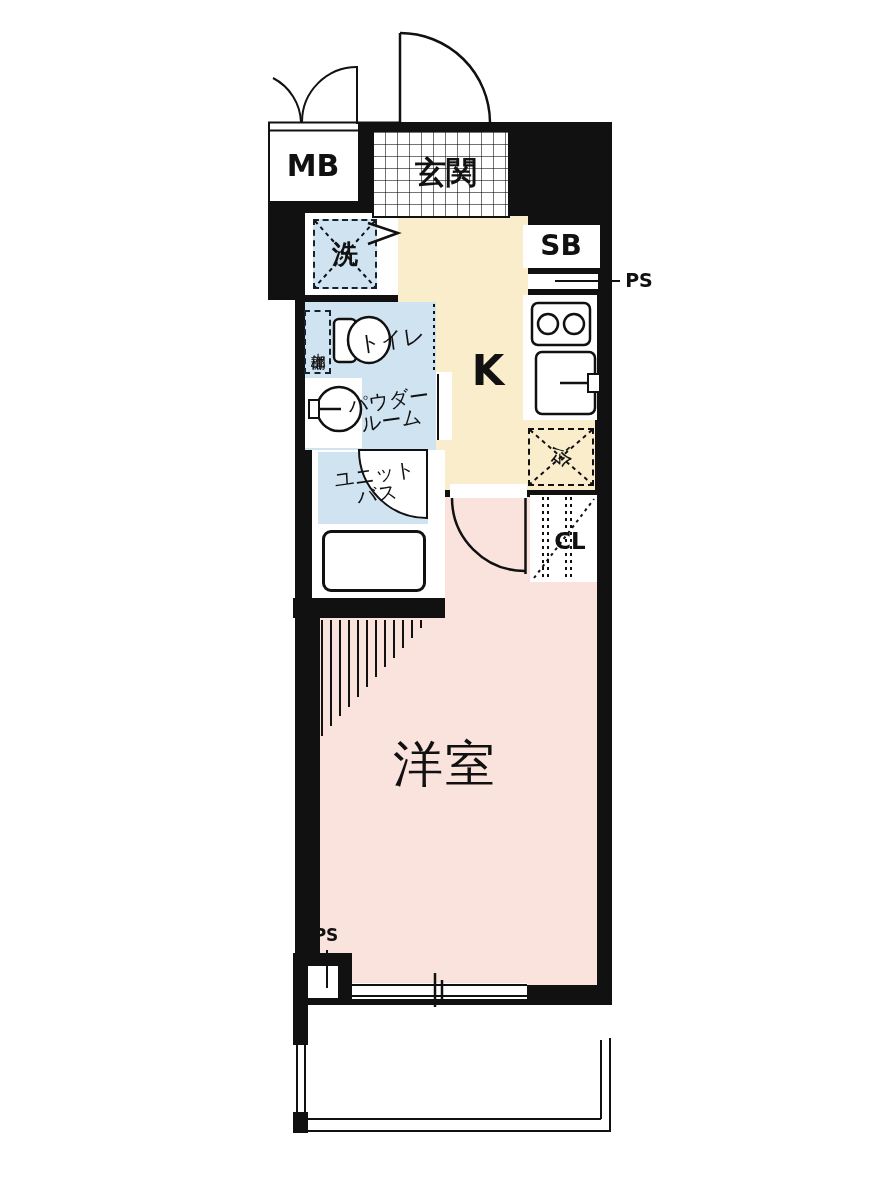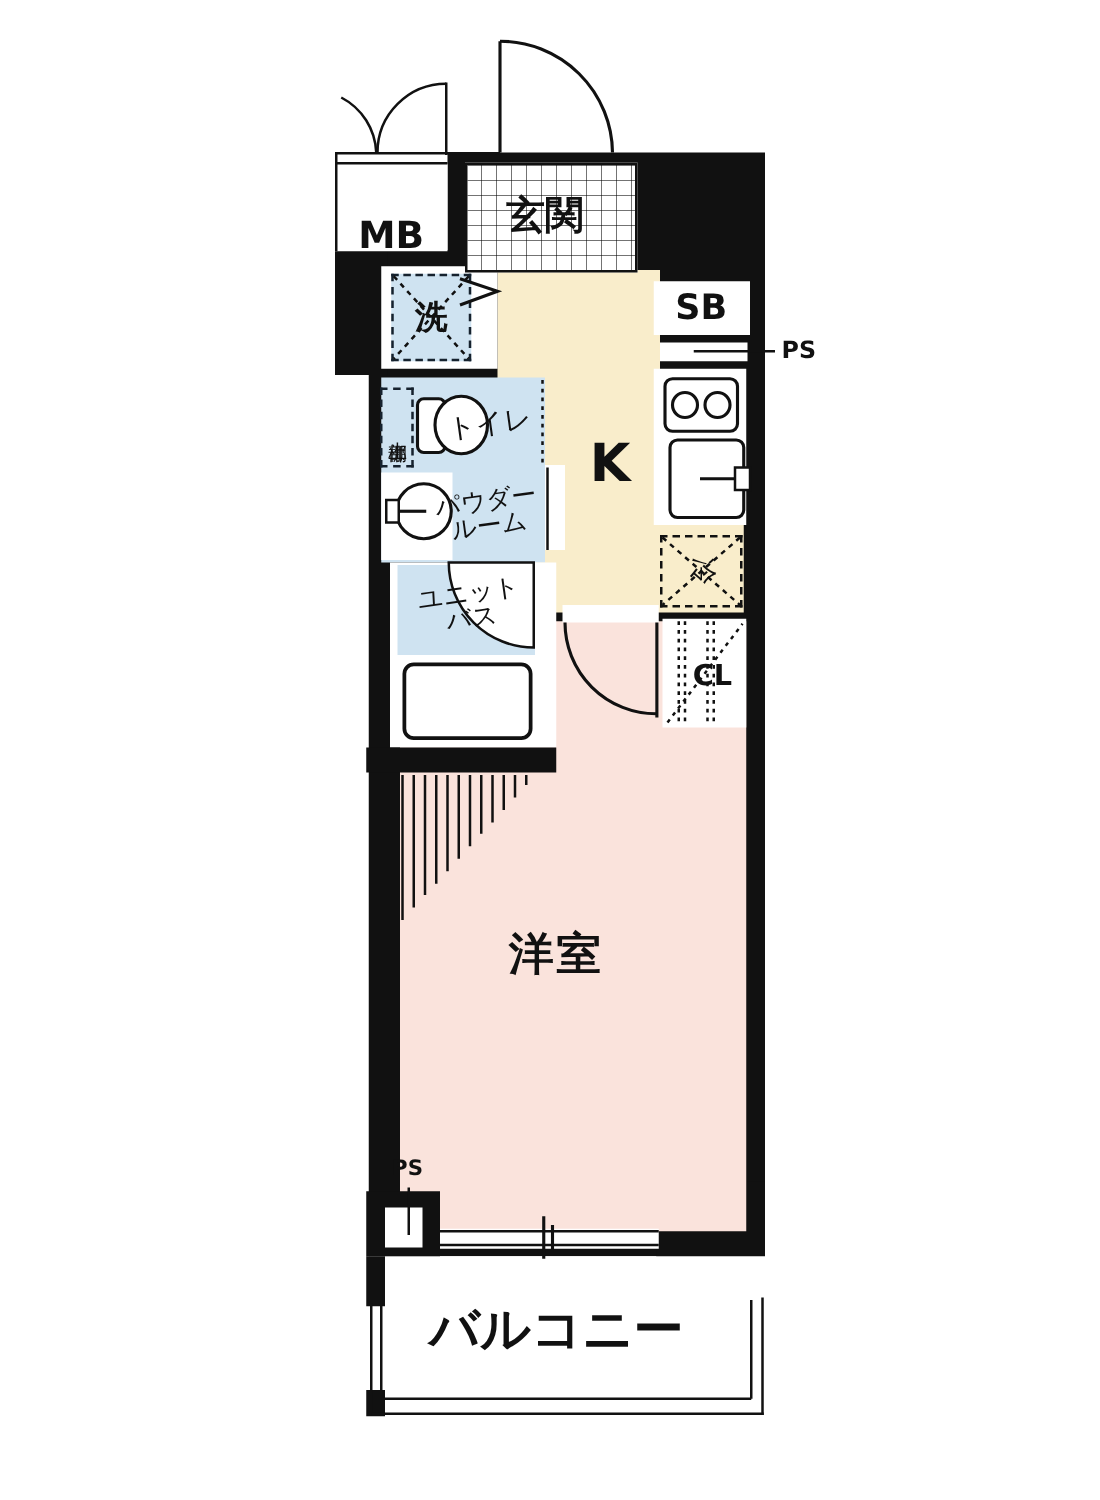--- a/index.html
+++ b/index.html
@@ -173,35 +173,34 @@
         <line x1="297" y1="1043" x2="297" y2="1132"></line>
         <line x1="297" y1="1131" x2="611" y2="1131"></line>
         <line x1="610" y1="1038" x2="610" y2="1132"></line>
         <line x1="305" y1="1008" x2="305" y2="1119"></line>
         <line x1="305" y1="1119" x2="601" y2="1119"></line>
         <line x1="601" y1="1040" x2="601" y2="1119"></line>
       </g>
     </g>
   </svg>
 
-  <div class="lbl" style="left:278px;top:148px;width:70px;height:36px;font-size:30px;font-weight:600;margin-top:23px;">MB</div>
-  <div class="lbl" style="left:376px;top:155px;width:120px;height:36px;font-size:31px;font-weight:700;">玄関</div>
+  <div class="lbl" style="left:278px;top:148px;width:70px;height:36px;font-size:30px;font-weight:600;">MB</div>
+  <div class="lbl" style="left:386px;top:155px;width:120px;height:36px;font-size:31px;font-weight:700;">玄関</div>
   <div class="lbl" style="left:330px;top:239px;width:30px;height:30px;font-size:26px;font-weight:600;">洗</div>
   <div class="lbl" style="left:531px;top:229px;width:60px;height:34px;font-size:28px;font-weight:600;">SB</div>
   <div class="lbl" style="left:622px;top:270px;width:34px;height:22px;font-size:19px;font-weight:600;">PS</div>
   <div class="lbl vtext" style="left:307px;top:313px;width:21px;height:58px;font-size:15px;">上部棚</div>
   <div class="lbl" style="left:352px;top:326px;width:80px;height:28px;font-size:22px;transform:rotate(-8deg);">トイレ</div>
   <div class="lbl" style="left:342px;top:385px;width:96px;height:50px;font-size:20px;transform:rotate(-8deg);flex-direction:column;">
     <span>パウダー</span>
     <span>ルーム</span>
   </div>
   <div class="lbl" style="left:466px;top:348px;width:44px;height:46px;font-size:42px;font-weight:600;">K</div>
   <div class="lbl" style="left:330px;top:460px;width:92px;height:48px;font-size:20px;transform:rotate(-8deg);flex-direction:column;">
     <span>ユニット</span>
     <span>バス</span>
   </div>
   <div class="lbl" style="left:548px;top:444px;width:26px;height:26px;font-size:22px;transform:rotate(90deg);">冷</div>
   <div class="lbl" style="left:548px;top:526px;width:44px;height:32px;font-size:23px;font-weight:600;">CL</div>
-  <div class="lbl" style="left:395px;top:740px;width:100px;height:48px;font-size:36px;font-weight:700;letter-spacing:2px;">洋室</div>
+  <div class="lbl" style="left:395px;top:740px;width:100px;height:48px;font-size:50px;font-weight:400;letter-spacing:2px;">洋室</div>
   <div class="lbl" style="left:310px;top:926px;width:32px;height:20px;font-size:17px;font-weight:600;">PS</div>
-  <div class="lbl" style="left:335px;top:1040px;width:220px;height:48px;font-size:40px;font-weight:600;">バルコニー</div>
 
 </div>
 
 </body></html>

